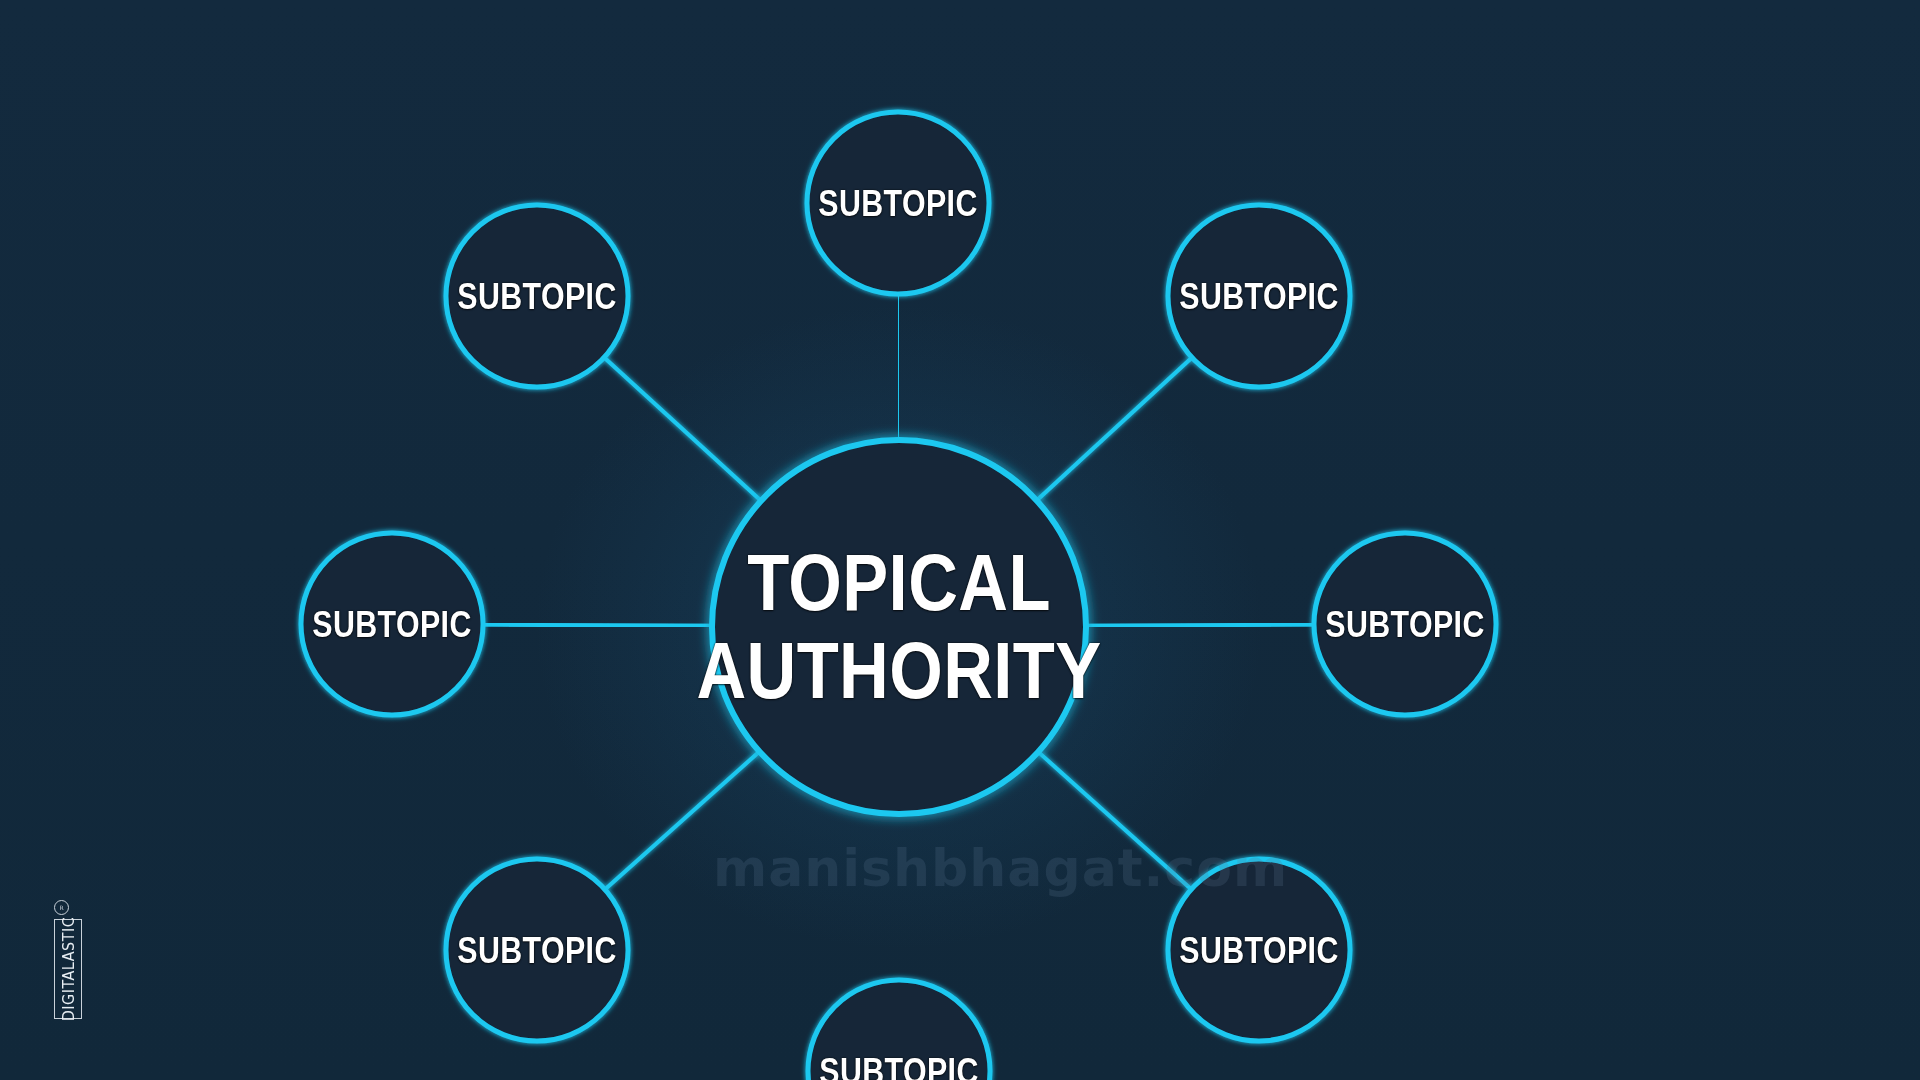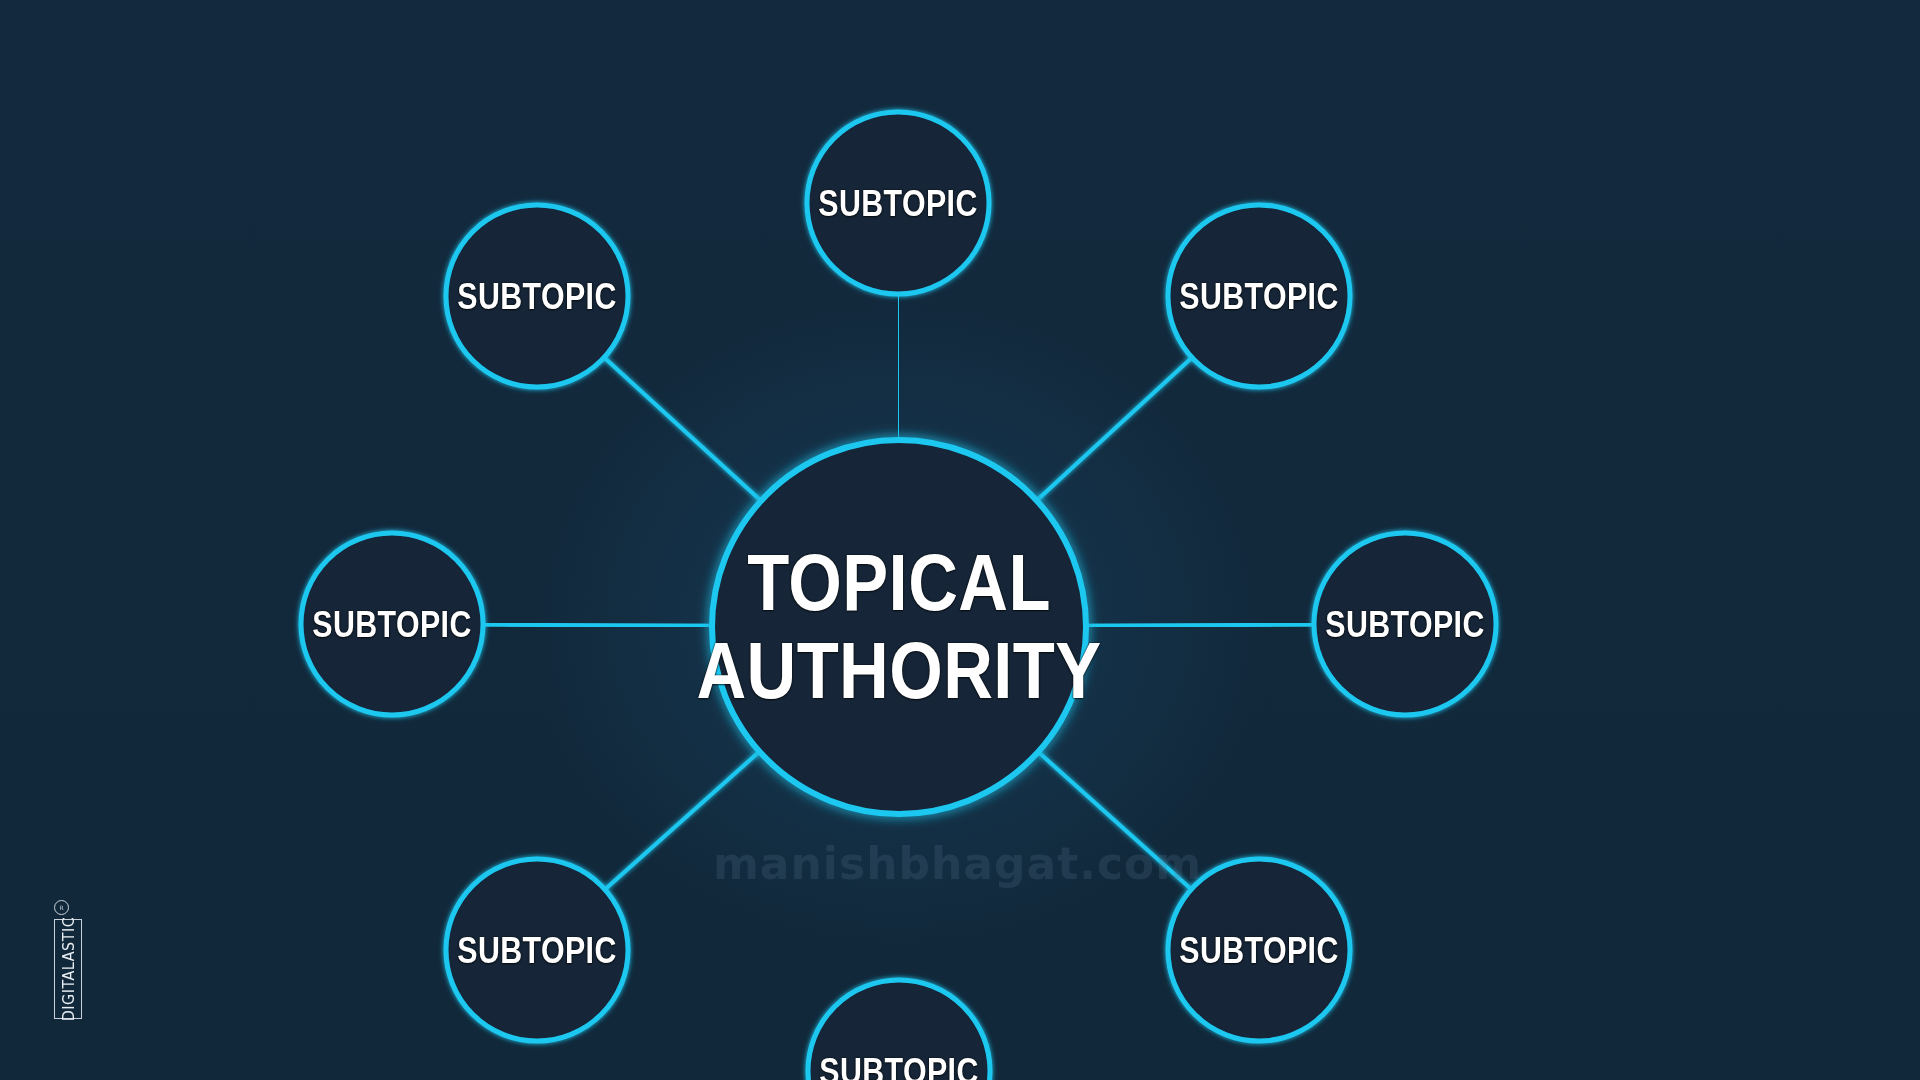--- a/index.html
+++ b/index.html
@@ -40,21 +40,21 @@
       font-size: 80px;
       line-height: 88px;
       transform: translate(-50%, -50%) scaleX(0.86);
     }
     .watermark {
       position: absolute;
       left: 713px;
       top: 838px;
       font-family: "DejaVu Sans", sans-serif;
       font-weight: bold;
-      font-size: 44px;
+      font-size: 52px;
       color: rgba(90,120,145,0.22);
       letter-spacing: 1px;
       white-space: nowrap;
     }
     .brand-logo {
       position: absolute;
       left: 54px;
       top: 919px;
       width: 28px;
       height: 100px;

